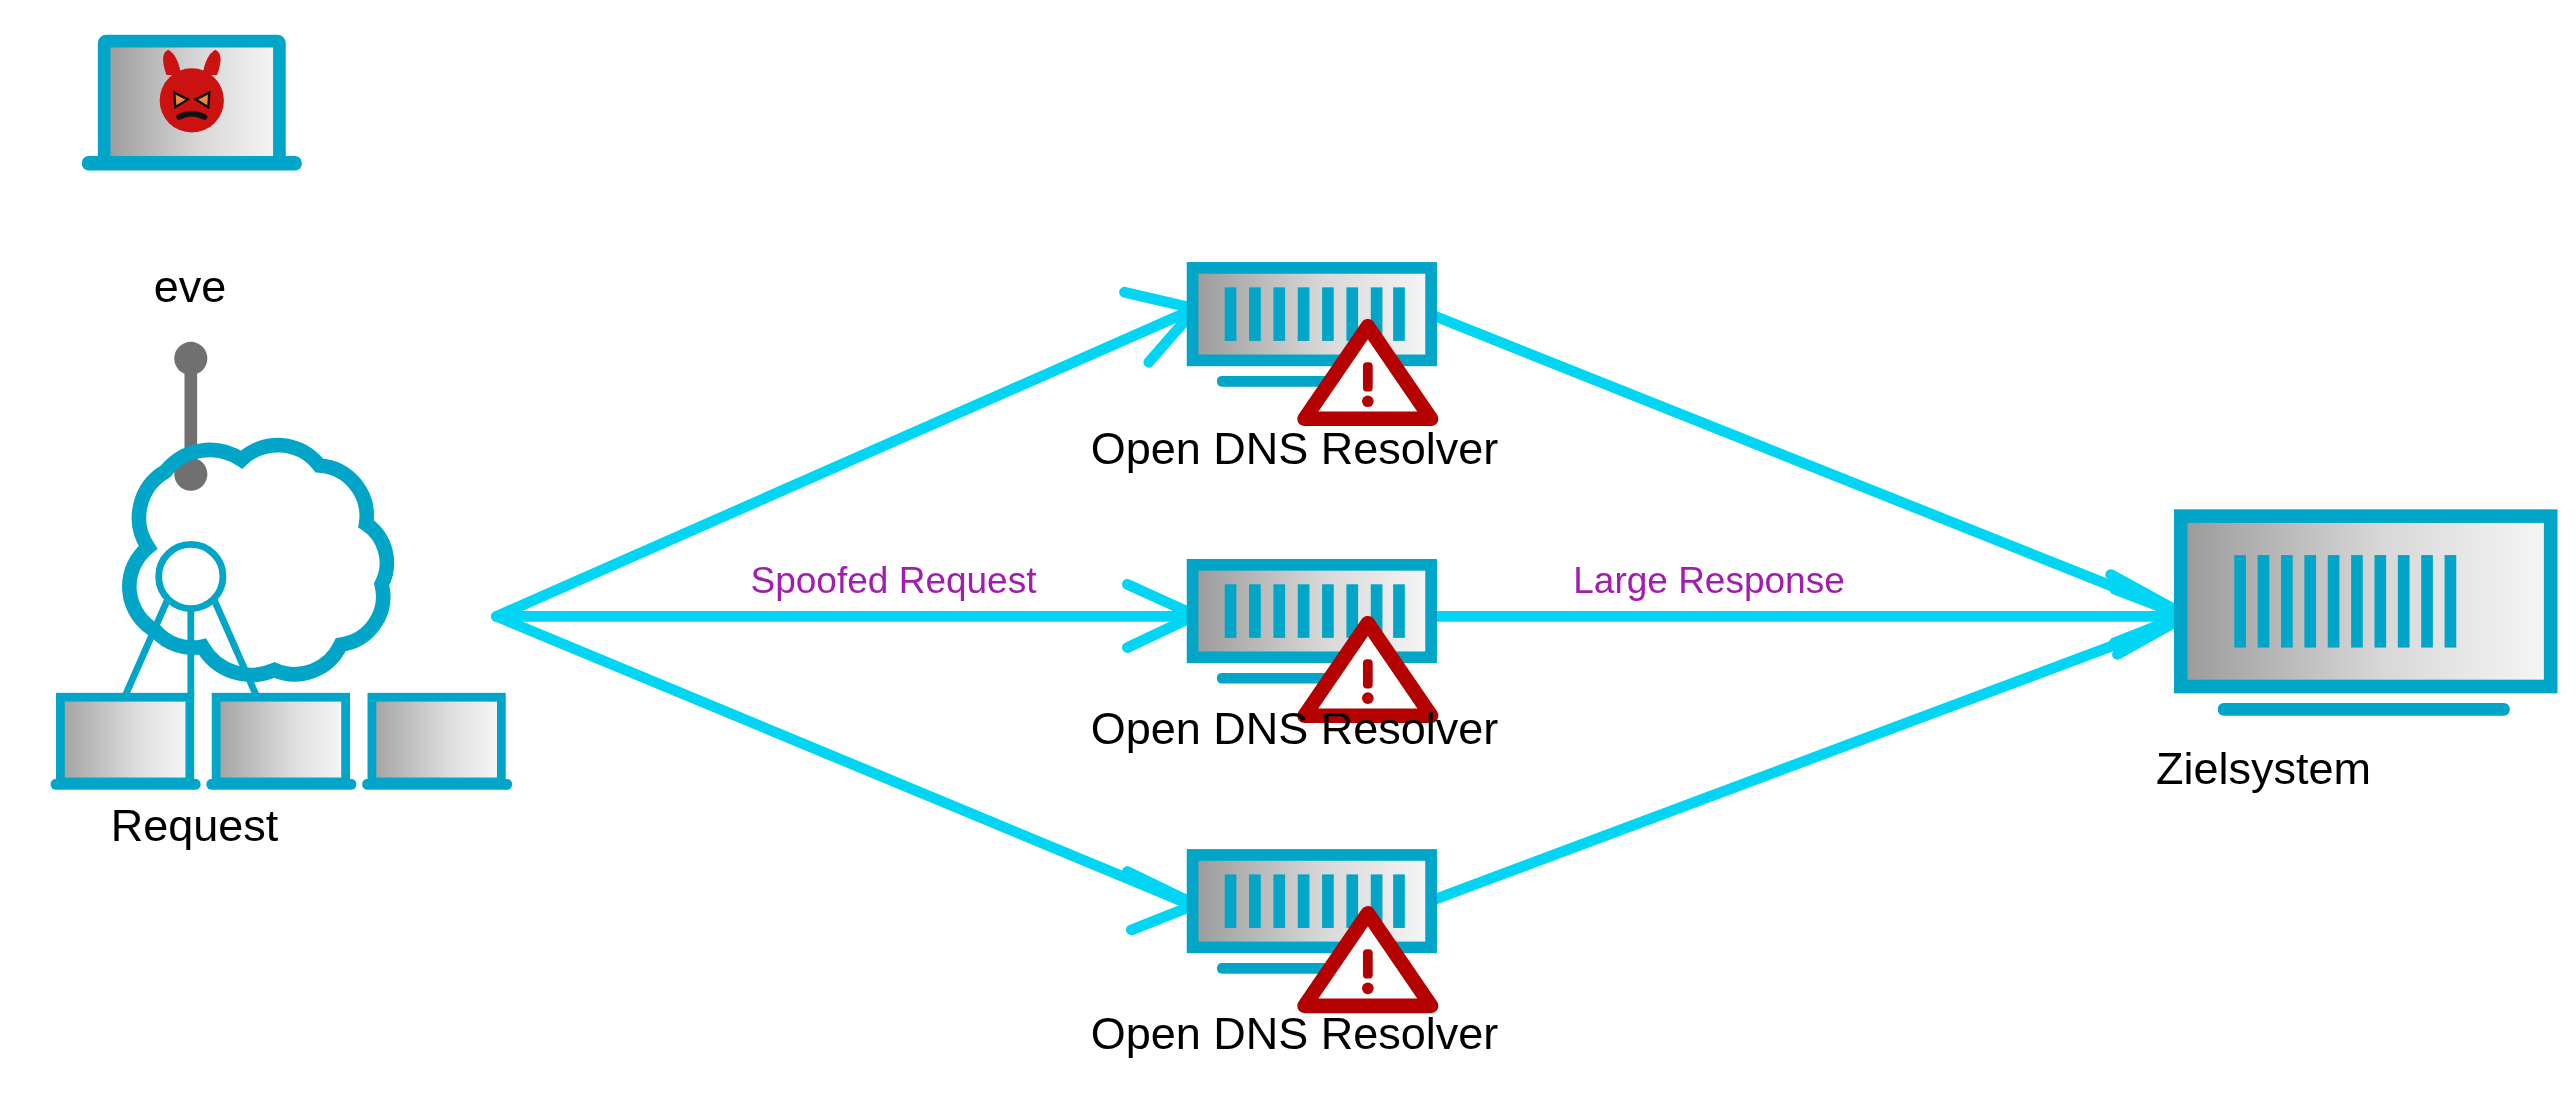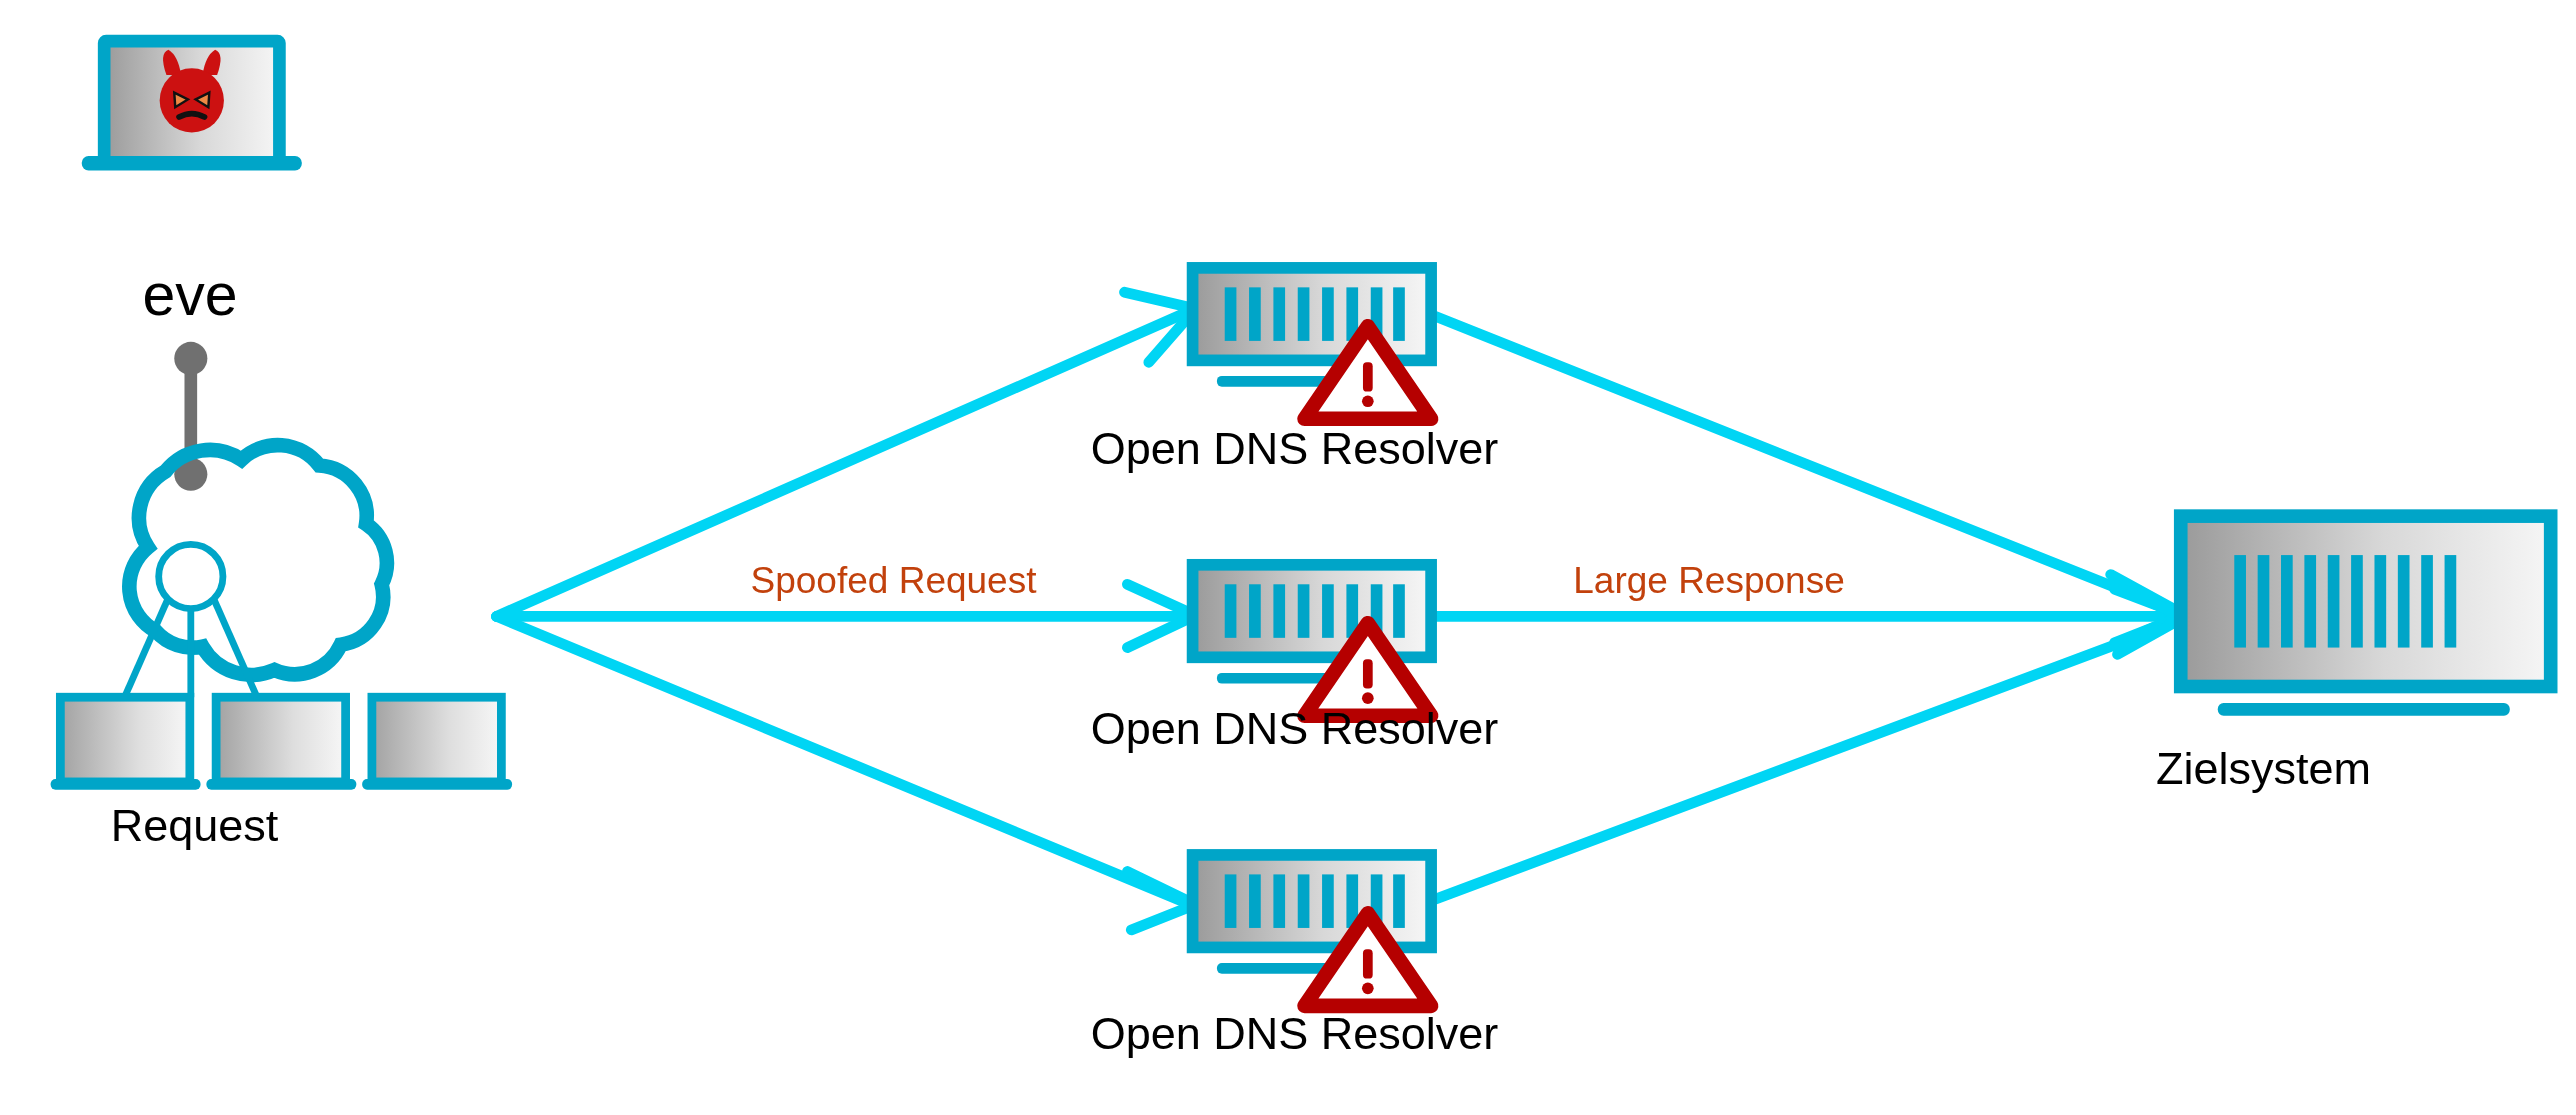--- a/index.html
+++ b/index.html
@@ -31,26 +31,26 @@
     position: absolute;
     font-family: "Liberation Sans", sans-serif;
     color: #000000;
     white-space: nowrap;
     text-align: center;
     font-weight: 400;
   }
   .edge-label {
     position: absolute;
     font-family: "Liberation Sans", sans-serif;
-    color: #c2410c;
+    color: #a21caf;
     white-space: nowrap;
     text-align: center;
     font-weight: 400;
   }
-  .lbl-eve      { font-size: 59px; left: 107px;  top: 261px; width: 166px; }
+  .lbl-eve      { font-size: 45px; left: 107px;  top: 261px; width: 166px; }
   .lbl-botnet   { font-size: 45px; left: 102px;  top: 800px; width: 185px; }
   .lbl-res1     { font-size: 45px; left: 1051px; top: 423px; width: 487px; }
   .lbl-res2     { font-size: 45px; left: 1051px; top: 703px; width: 487px; }
   .lbl-res3     { font-size: 45px; left: 1051px; top: 1008px;width: 487px; }
   .lbl-target   { font-size: 45px; left: 2103px; top: 735px; width: 321px; margin-top: 8px; }
   .lbl-req      { font-size: 37px; left: 728px;  top: 560px; width: 331px; }
   .lbl-resp     { font-size: 37px; left: 1553px; top: 560px; width: 312px; }
 </style>
 </head>
 <body>

